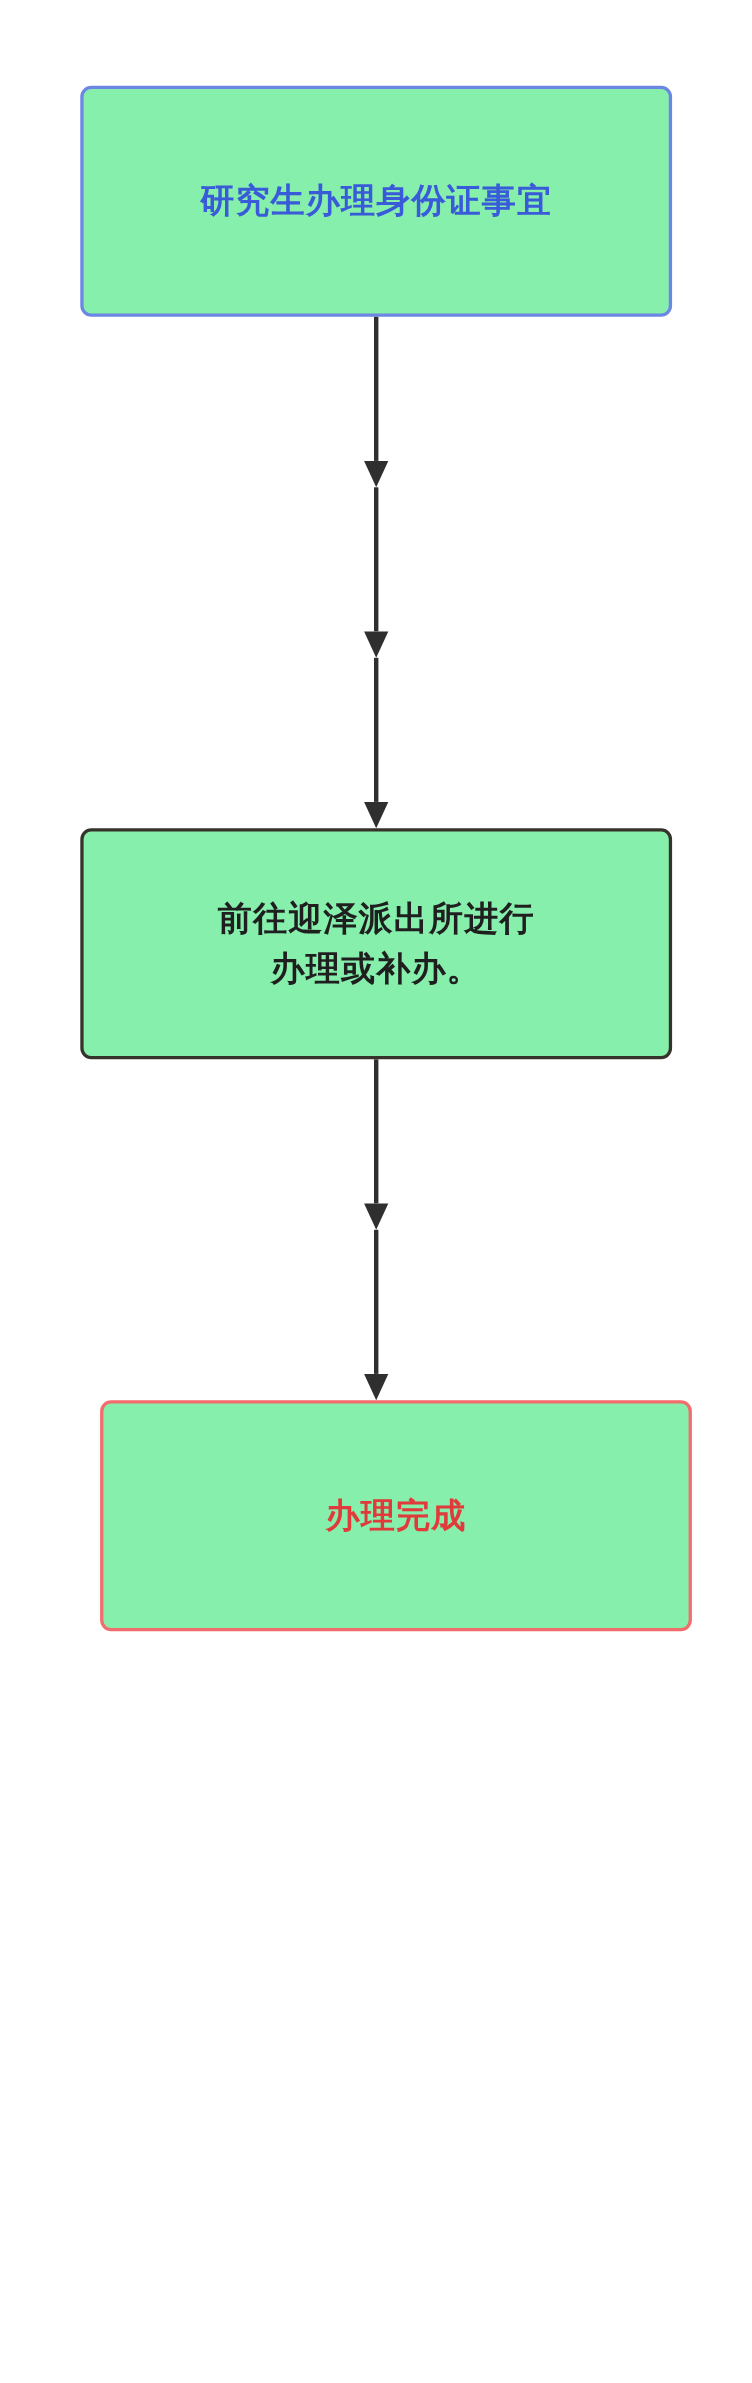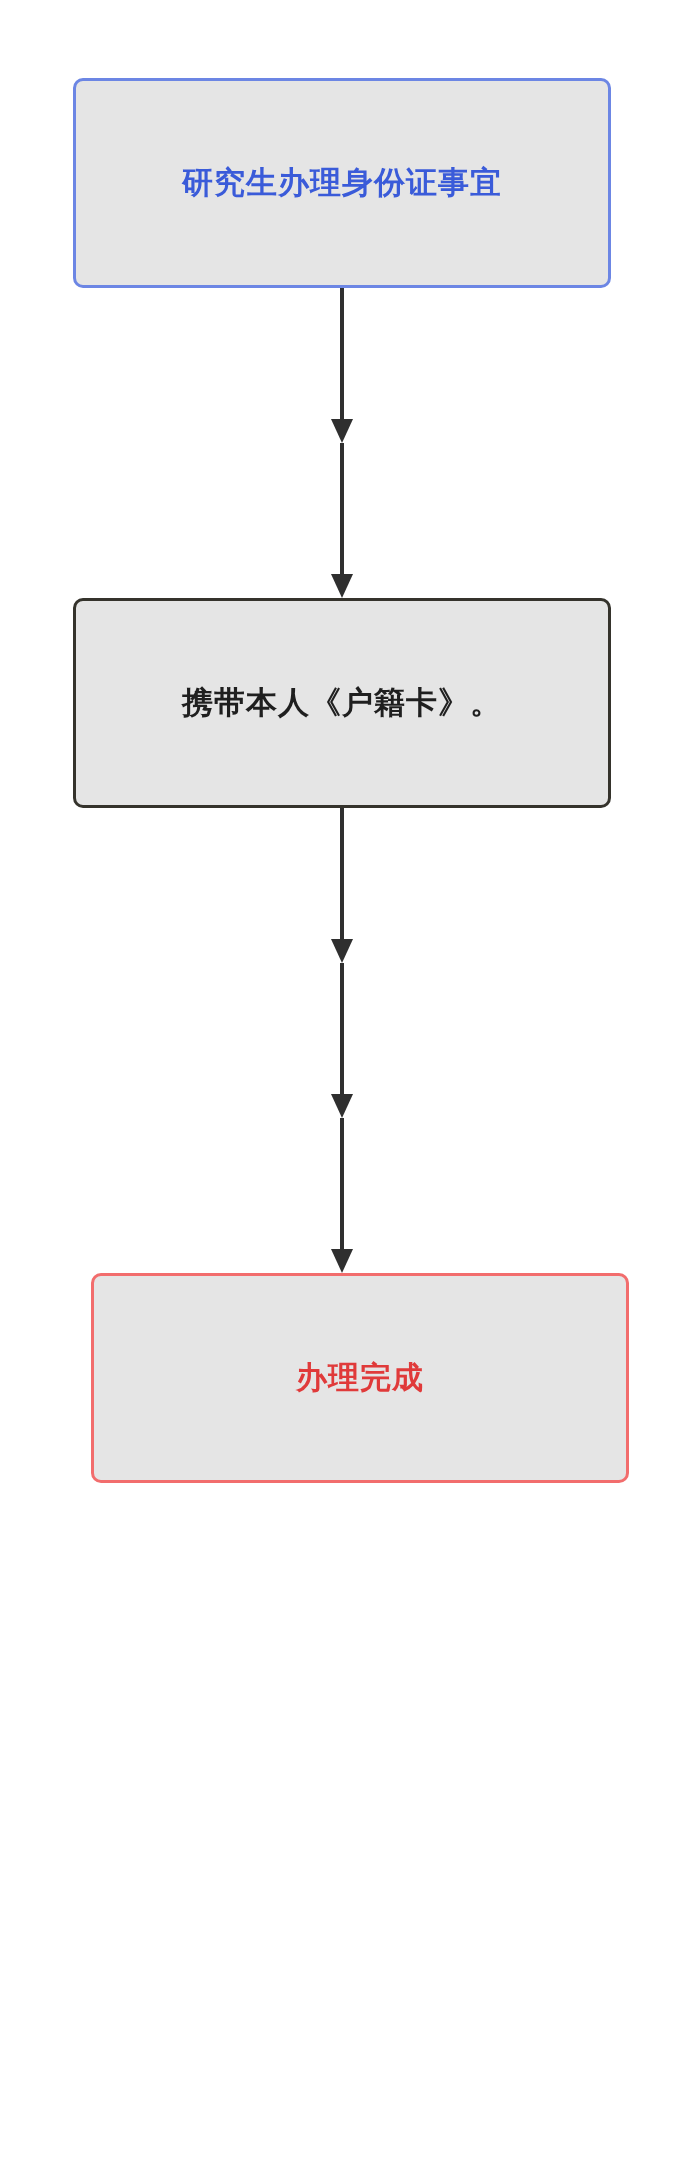--- a/index.html
+++ b/index.html
@@ -18,21 +18,21 @@
     padding-bottom: 53px;
     display: flex;
     flex-direction: column;
     align-items: center;
   }
   .node {
     width: 538px;
     height: 210px;
     border: 3px solid #35332c;
     border-radius: 10px;
-    background: #e5e5e5;
+    background: #86efac;
     display: flex;
     align-items: center;
     justify-content: center;
     text-align: center;
     padding: 14px 28px;
     flex-shrink: 0;
   }
   .node .label {
     font-size: 31px;
     font-weight: bold;
@@ -78,29 +78,30 @@
     <div class="line"></div>
     <div class="head"></div>
   </div>
 
 
   <div class="arrow">
     <div class="line"></div>
     <div class="head"></div>
   </div>
 
-  <div class="node" style="border-color: rgb(53, 51, 44);">
-    <span class="label" style="color: rgb(31, 31, 31);">携带本人《户籍卡》。</span>
-  </div>
 
   <div class="arrow">
     <div class="line"></div>
     <div class="head"></div>
   </div>
 
+  <div class="node" style="border-color: rgb(53, 51, 44);">
+    <span class="label" style="color: rgb(31, 31, 31);">前往迎泽派出所进行
+办理或补办。</span>
+  </div>
 
   <div class="arrow">
     <div class="line"></div>
     <div class="head"></div>
   </div>
 
 
   <div class="arrow">
     <div class="line"></div>
     <div class="head"></div>

